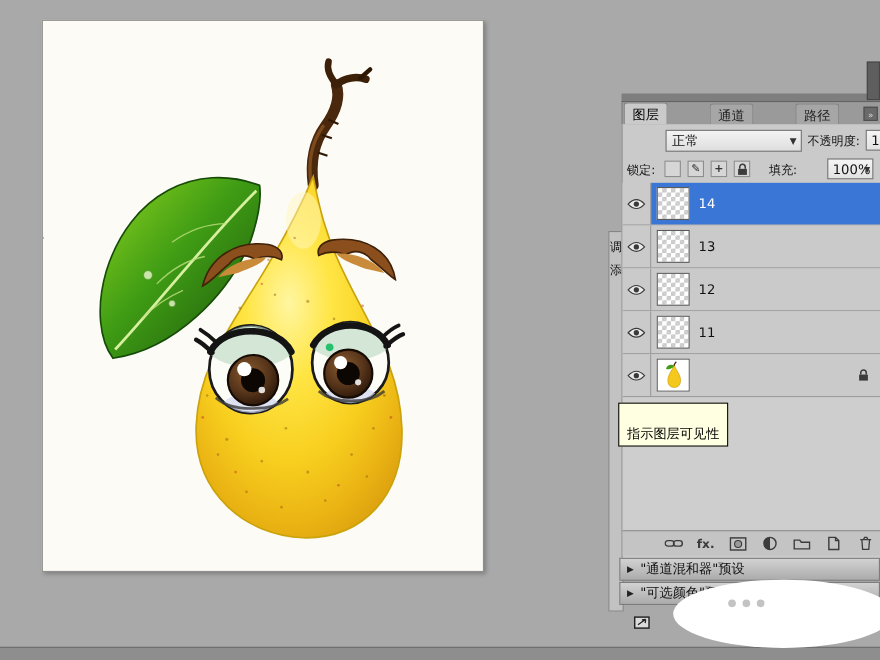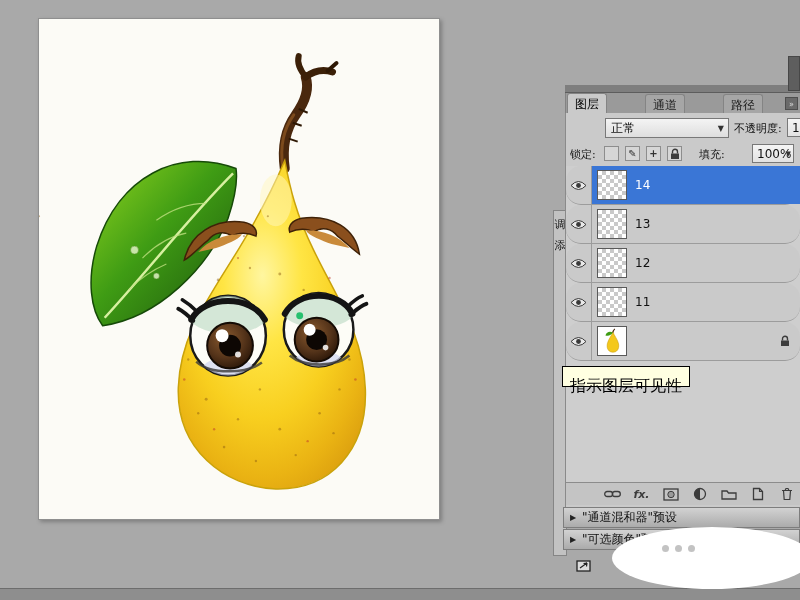--- a/index.html
+++ b/index.html
@@ -45,42 +45,42 @@
   .dropdown .arr { position:absolute; right:4px; font-size:8px; color:#333; }
   .small-label { position:absolute; left:133px; top:3px; font-size:11px; color:#111; }
   .val-box { position:absolute; left:186px; top:0; width:42px; height:19px; background:linear-gradient(#f5f5f5,#e2e2e2);
              border:1px solid #787878; display:flex; align-items:center; padding:0 4px; color:#111; }
   .val-box .arr { position:absolute; right:2px; font-size:7px; color:#333; }
   .lock-icons { position:absolute; left:38px; top:2px; display:flex; gap:6px; align-items:center; }
   .lock-icons .li { width:15px; height:15px; border:1px solid #8d8d8d; background:#d6d6d6;
                     display:flex; align-items:center; justify-content:center; font-size:10px; color:#333; }
 
   .layer-list { position:absolute; left:0; top:53px; width:100%; height:316px; background:#cecece; overflow:hidden; }
-  .layer-row { position:relative; height:39px; border-bottom:1px solid #9c9c9c; display:flex; background:#cacaca;border-radius:15px; }
+  .layer-row { position:relative; height:39px; border-bottom:1px solid #9c9c9c; display:flex; background:#cacaca; }
   .eye-cell { width:26px; border-right:1px solid #9c9c9c; display:flex; align-items:center; justify-content:center; }
   .row-main { flex:1; display:flex; align-items:center; position:relative; color:#111; }
   .layer-row.selected .row-main { background:#3a76d6; color:#fff; }
   .thumb { width:30px; height:30px; margin-left:5px; border:1px solid #5a5a5a; background-color:#fff; flex:none; }
   .thumb.checker, .checker-bg {
       background-color:#fff;
       background-image:linear-gradient(45deg,#c9c9c9 25%,transparent 25%,transparent 75%,#c9c9c9 75%),
                        linear-gradient(45deg,#c9c9c9 25%,transparent 25%,transparent 75%,#c9c9c9 75%);
       background-size:8px 8px; background-position:0 0,4px 4px; }
   .thumb svg { display:block; width:100%; height:100%; }
   .layer-name { margin-left:8px; font-size:12px; }
   .row-lock { position:absolute; right:10px; top:13px; }
 
   .panel-footer { position:absolute; left:0; top:369px; width:100%; height:23px; background:#c4c4c4;
                   border-top:1px solid #8c8c8c; display:flex; align-items:center; gap:12px; padding-left:38px; }
   .f-icon { width:17px; height:16px; display:flex; align-items:center; justify-content:center; color:#3c3c3c; }
-  .f-icon.fx { font-size:11px; font-style:italic; font-weight:bold; }
-
-  
-  .tooltip { position:absolute; left:562px; top:366px; height:21px; padding:9px 7px; background:#ffffe1;
-             border:1px solid #000; font-size:16px; color:#000; z-index:50; white-space:nowrap; }
+  .f-icon.fx { font-size:11px; font-weight:bold; }
+
+  
+  .tooltip { position:absolute; left:562px; top:366px; height:21px; padding:19px 7px; background:#ffffe1;
+             border:1px solid #000; font-size:12px; color:#000; z-index:50; white-space:nowrap; }
 
   
   .top-right-strip { position:absolute; left:788px; top:56px; width:12px; height:35px;
                      background:#5e5e5e; border:1px solid #474747; }
   .blob { position:absolute; left:612px; top:527px; width:200px; height:62px; background:#fff;
           border-radius:50%; z-index:60; }
   .blob .dots { position:absolute; left:50px; top:18px; display:flex; gap:6px; }
   .blob .dots span { width:7px; height:7px; border-radius:50%; background:#c3c3c3; }
   .resize-icon { position:absolute; left:575px; top:558px; z-index:55; }
   .bottom-bar { position:absolute; left:0; top:588px; width:800px; height:12px; background:#8e8e8e;

